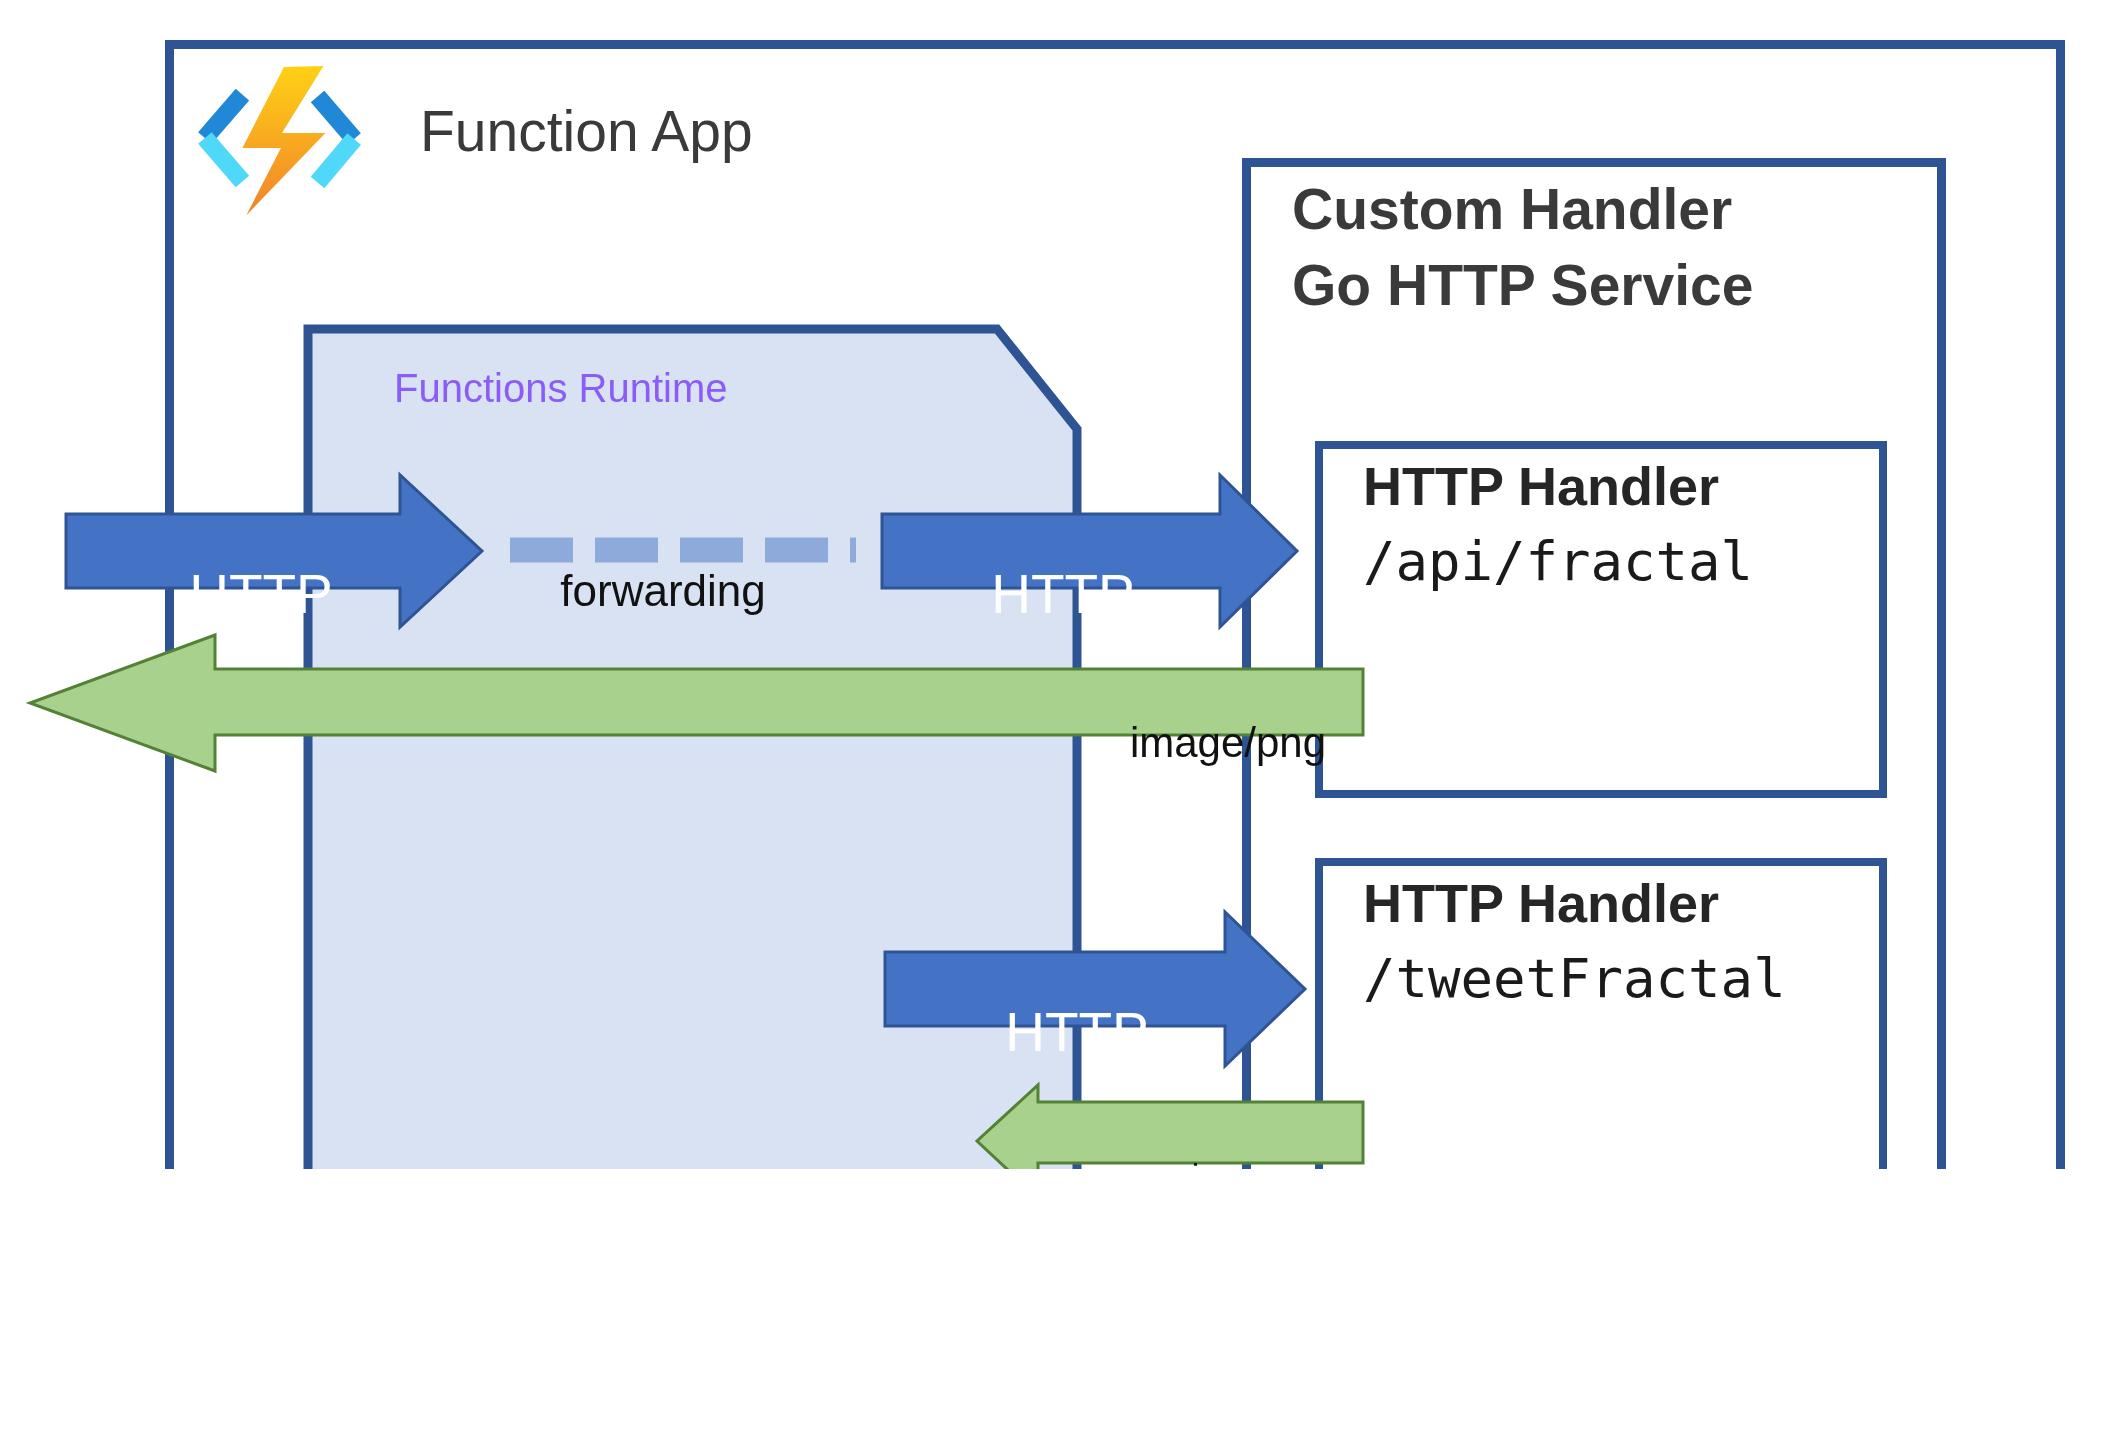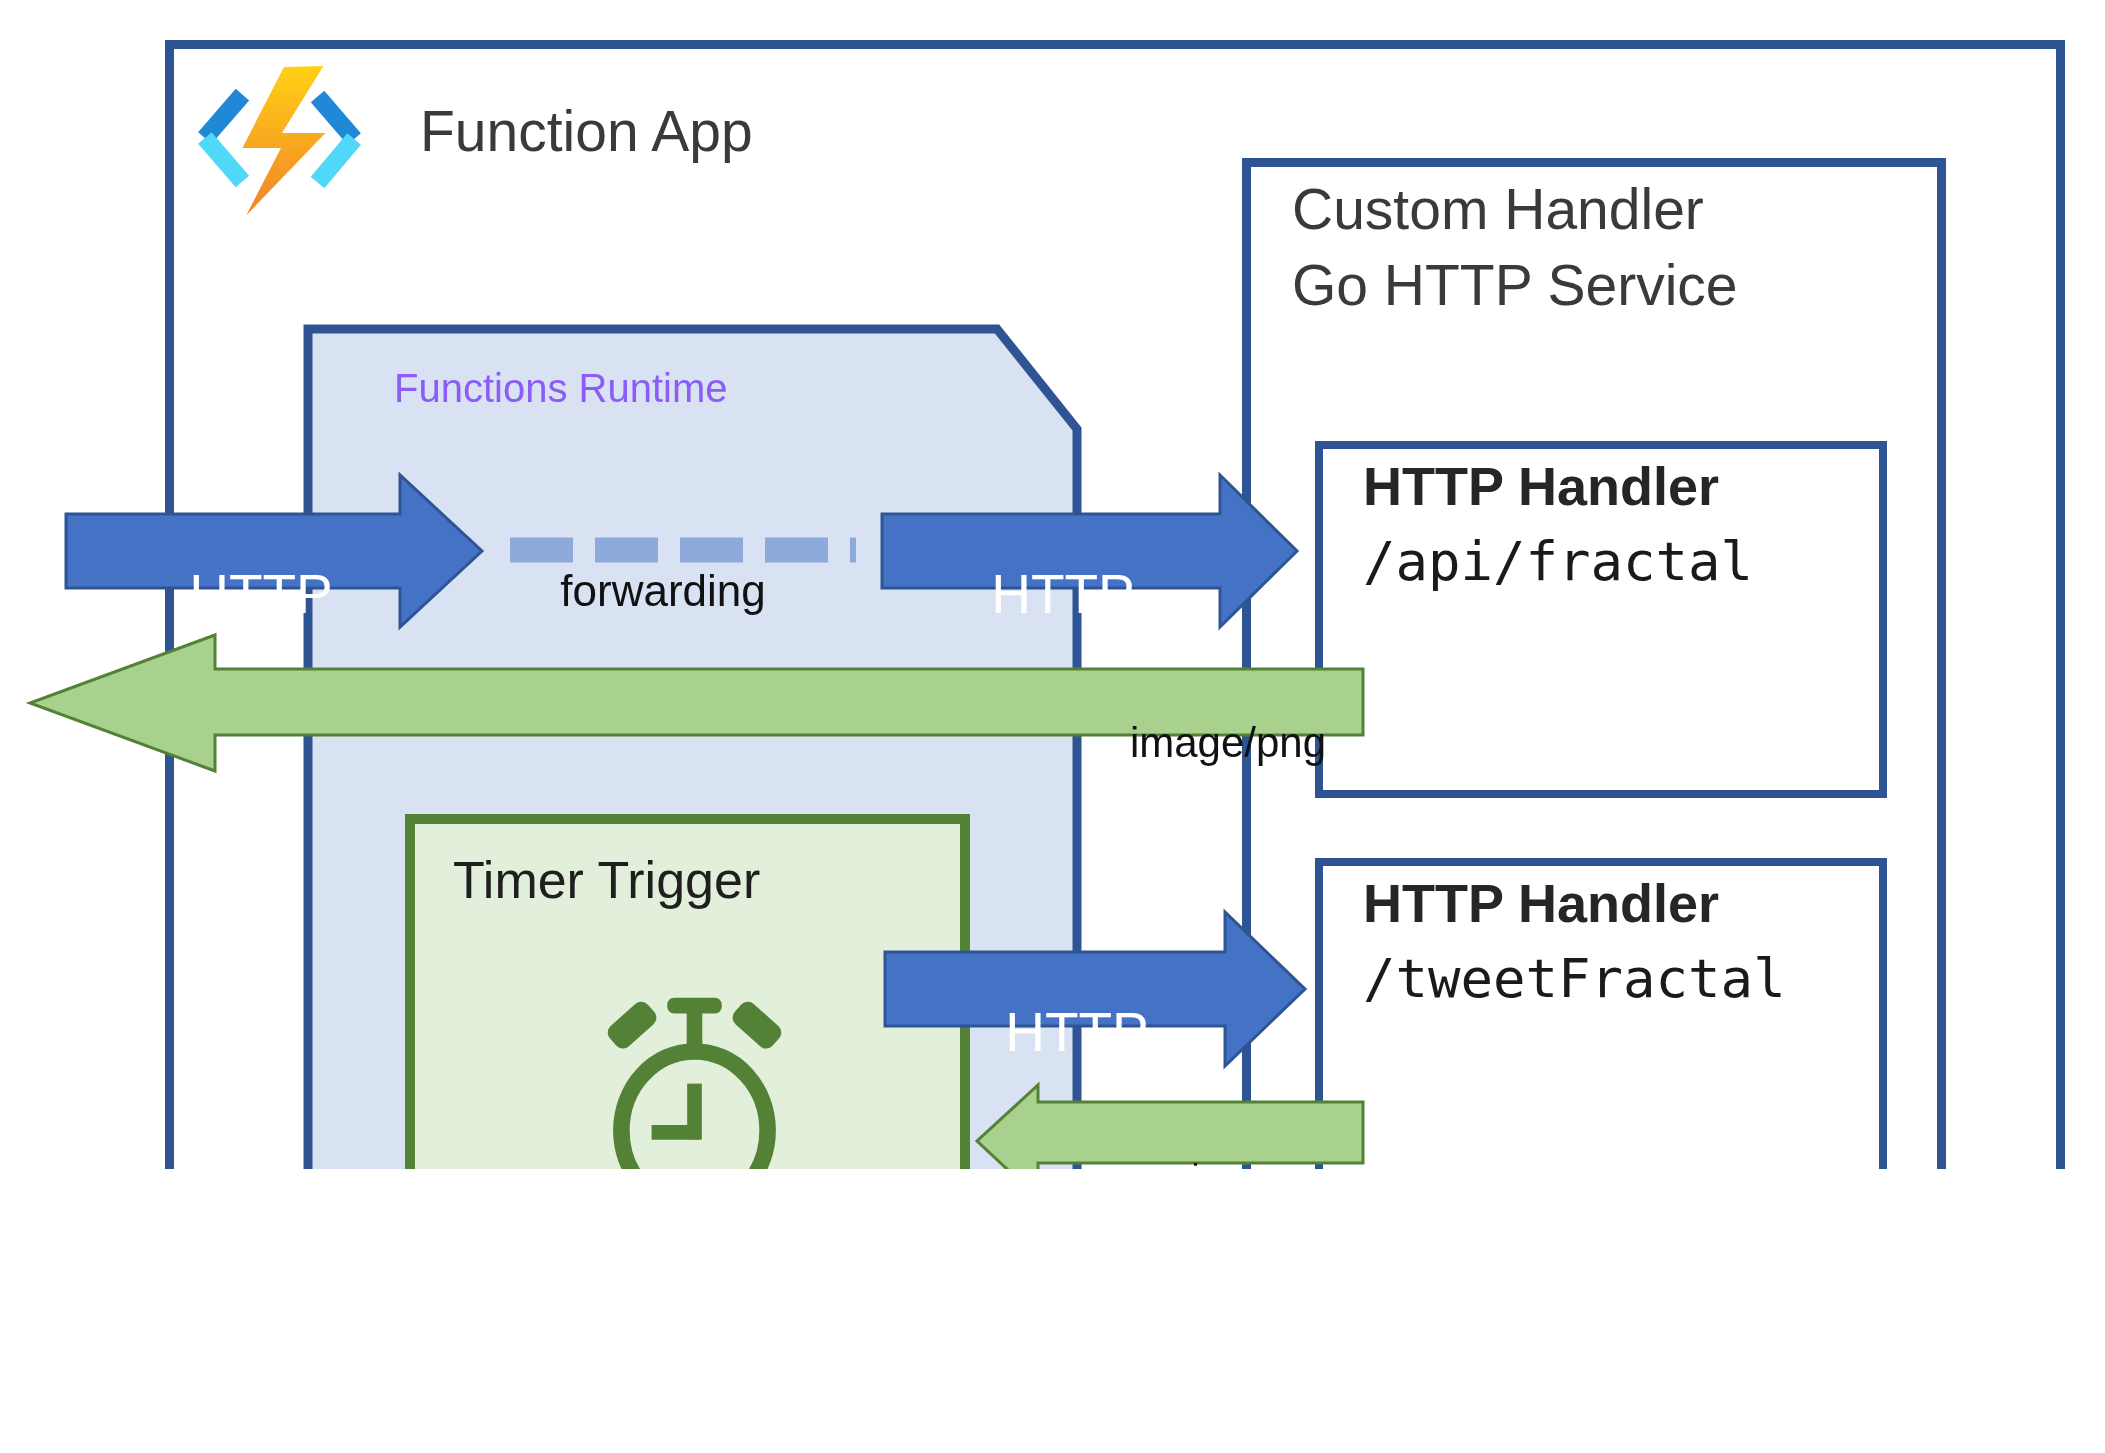--- a/index.html
+++ b/index.html
@@ -33,21 +33,21 @@
   .hb-title{font-size:54px;font-weight:bold;color:#262626;line-height:66px;}
   .hb-route{font-family:"DejaVu Sans Mono", monospace;font-size:54px;color:#1a1a1a;line-height:86px;}
   .timer-box{
     left:405px;top:814px;width:565px;height:417px;
     border:10px solid #538135;background:#e2efda;
     box-sizing:border-box;
   }
   .timer-title{position:absolute;left:38px;top:26px;font-size:52px;color:#1f1f1f;}
   
   .app-title{left:420px;top:98px;font-size:57px;color:#3a3a3a;}
-  .ch-title{left:1292px;font-size:57px;color:#3a3a3a;}
+  .ch-title{left:1292px;font-size:57px;color:#3a3a3a;font-weight:bold;}
   .ch-title.l1{top:176px;}
   .ch-title.l2{top:252px;}
   .runtime-title{left:394px;top:366px;font-size:40px;color:#8b5cf6;}
   .forwarding-label{left:663px;top:566px;transform:translateX(-50%);font-size:44px;color:#111111;}
   
   .arrow-label{transform:translate(-50%,-50%);white-space:nowrap;margin-top:41px;}
   .al-http{font-size:55px;color:#ffffff;}
   .al-green{color:#111111;}
   
   .layer{left:0;top:0;width:2105px;height:1453px;pointer-events:none;}
@@ -97,42 +97,20 @@
       <div class="hb-route">/api/fractal</div>
     </div>
   </div>
   <div class="abs handler-box tweet">
     <div class="handler-inner">
       <div class="hb-title">HTTP Handler</div>
       <div class="hb-route">/tweetFractal</div>
     </div>
   </div>
 
-  <div class="abs timer-box">
-    <div class="timer-title">Timer Trigger</div>
-
-    <svg style="position:absolute;left:182px;top:162px;" width="195" height="244" viewBox="0 0 200 250">
-      <g stroke="#538135" fill="none">
-
-        <rect x="10" y="26" width="52" height="28" rx="9" fill="#538135" stroke="none" transform="rotate(-42 36 40)"></rect>
-        <rect x="138" y="26" width="52" height="28" rx="9" fill="#538135" stroke="none" transform="rotate(42 164 40)"></rect>
-
-        <rect x="72" y="12" width="56" height="16" rx="7" fill="#538135" stroke="none"></rect>
-        <rect x="92" y="26" width="16" height="38" fill="#538135" stroke="none"></rect>
-
-        <ellipse cx="100" cy="148" rx="75" ry="81" stroke-width="17"></ellipse>
-
-        <path d="M100,100 L100,157" stroke-width="15"></path>
-        <path d="M56,150 L107,150" stroke-width="15"></path>
-
-        <path d="M56,220 L32,246" stroke-width="16"></path>
-        <path d="M144,220 L168,246" stroke-width="16"></path>
-      </g>
-    </svg>
-  </div>
 
   <svg class="abs layer">
 
     <polygon points="66,514 400,514 400,475 482,551 400,627 400,588 66,588" fill="#4472c4" stroke="#2e5494" stroke-width="3"></polygon>
 
     <polygon points="882,514 1220,514 1220,475 1297,551 1220,627 1220,588 882,588" fill="#4472c4" stroke="#2e5494" stroke-width="3"></polygon>
 
     <polygon points="1363,669 215,669 215,635 30,703 215,771 215,735 1363,735" fill="#a9d18e" stroke="#538135" stroke-width="3"></polygon>
 
     <polygon points="885,952 1225,952 1225,912 1305,989 1225,1066 1225,1026 885,1026" fill="#4472c4" stroke="#2e5494" stroke-width="3"></polygon>

